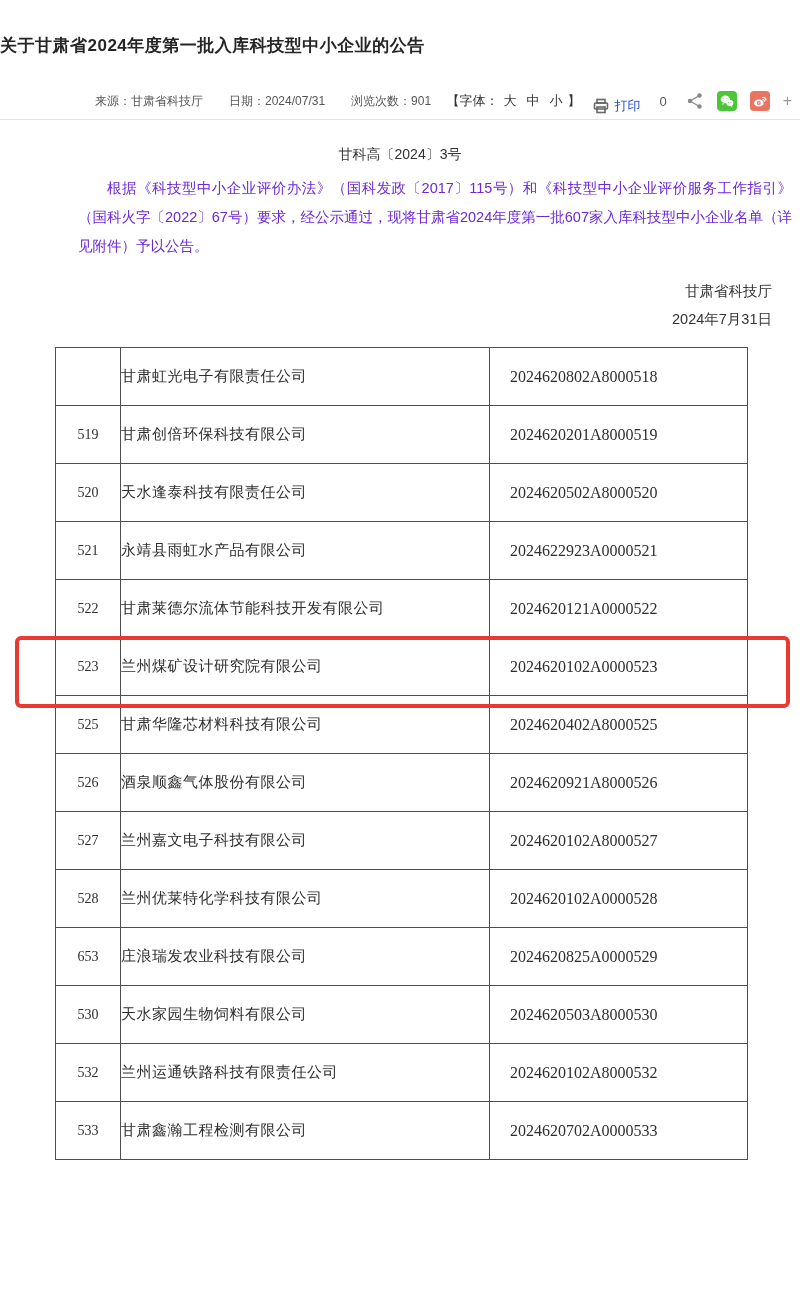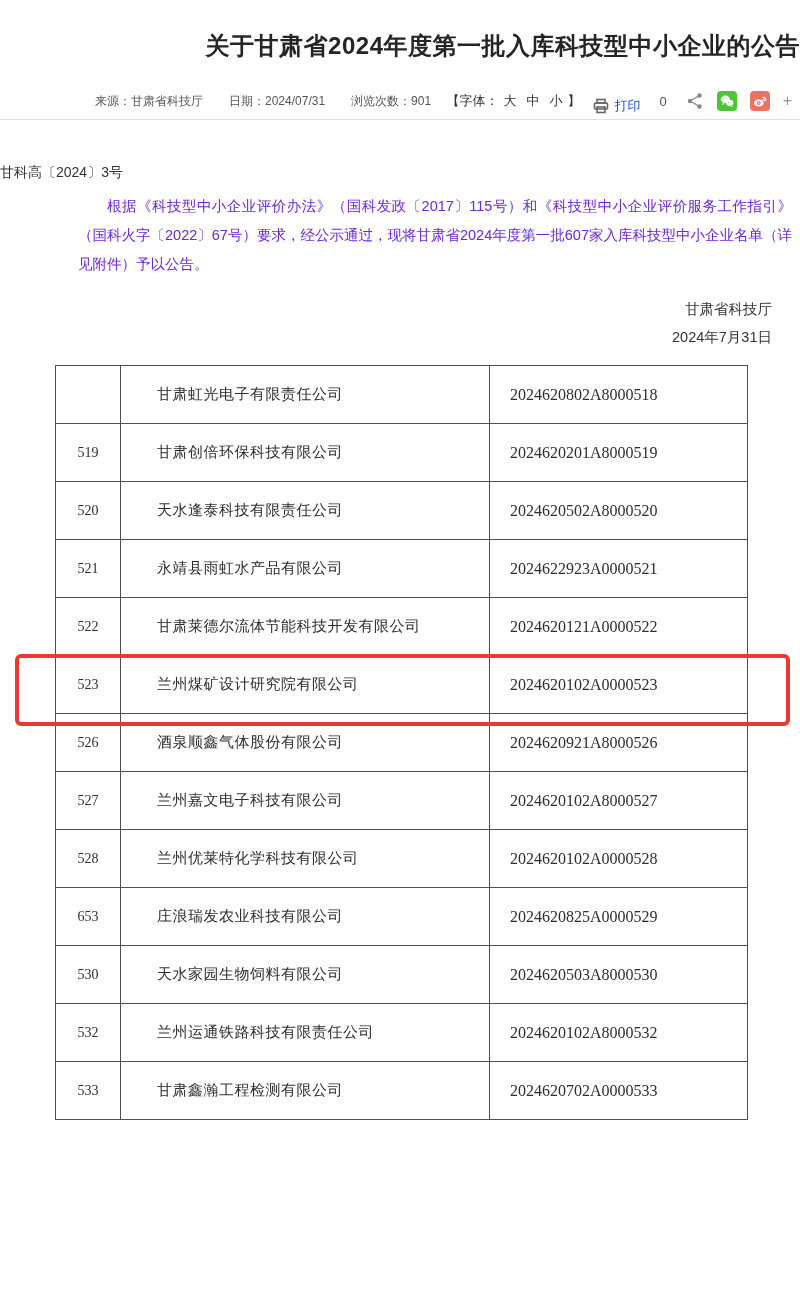--- a/index.html
+++ b/index.html
@@ -9,22 +9,22 @@
     position: relative;
     width: 800px;
     height: 1297px;
     margin: 0 auto;
     background: #ffffff;
     overflow: hidden;
   }
   
   .article-title {
     padding-top: 30px;
-    text-align: right;
-    font-size: 24px;
+    text-align: left;
+    font-size: 17px;
     line-height: 31px;
     font-weight: bold;
     color: #252525;
     letter-spacing: 0.5px;
   }
   
   .meta-bar {
     margin-top: 28px;
     padding: 0 8px 0 95px;
     height: 24px;
@@ -46,21 +46,22 @@
   .sq-icon { width: 20px; height: 20px; border-radius: 4px; display: inline-flex; align-items: center; justify-content: center; }
   .wechat-bg { background: var(--wechat-green, #4dc538); }
   .weibo-bg { background: var(--weibo-red, #e87461); }
   .plus-more { font-size: 16px; color: #999; line-height: 16px; cursor: pointer; }
   .separator {
     margin-top: 6px;
     border-bottom: 1px solid #e2e2e2;
   }
   
   .doc-number {
-    margin-top: 44px;
+    margin-top: 26px;
+    text-align: center;
     font-size: 14px;
     color: #333;
   }
   .doc-paragraph {
     margin: 10px 8px 0 78px;
     font-size: 14.5px;
     line-height: 29px;
     color: #6d28d9;
     text-indent: 2em;
     text-align: justify;
@@ -94,21 +95,21 @@
   .company-table col.c-num { width: 65px; }
   .company-table col.c-name { width: 369px; }
   .company-table col.c-code { width: 258px; }
   .company-table td {
     border: 1px solid #4f4f4f;
     height: 58px;
     font-size: 15px;
     background: #fff;
   }
   .company-table td.td-num { text-align: center; font-size: 14px; }
-  .company-table td.td-company { padding-left: 36px; letter-spacing: 0.5px; }
+  .company-table td.td-company { letter-spacing: 0.5px; }
   .company-table td.td-code { padding-left: 20px; font-size: 16px; }
   
   .highlight-box {
     position: absolute;
     left: -40px;
     top: 289px;
     width: 775px;
     height: 72px;
     border: 4px solid var(--hl-red, #e83a30);
     border-radius: 6px;
@@ -226,20 +227,25 @@
     <td class="td-num">522</td>
     <td class="td-company">甘肃莱德尔流体节能科技开发有限公司</td>
     <td class="td-code">2024620121A0000522</td>
   </tr>
           <tr class="highlighted">
     <td class="td-num">523</td>
     <td class="td-company">兰州煤矿设计研究院有限公司</td>
     <td class="td-code">2024620102A0000523</td>
   </tr>
           <tr>
+    <td class="td-num">525</td>
+    <td class="td-company">甘肃华隆芯材料科技有限公司</td>
+    <td class="td-code">2024620402A8000525</td>
+  </tr>
+          <tr>
     <td class="td-num">526</td>
     <td class="td-company">酒泉顺鑫气体股份有限公司</td>
     <td class="td-code">2024620921A8000526</td>
   </tr>
           <tr>
     <td class="td-num">527</td>
     <td class="td-company">兰州嘉文电子科技有限公司</td>
     <td class="td-code">2024620102A8000527</td>
   </tr>
           <tr>

